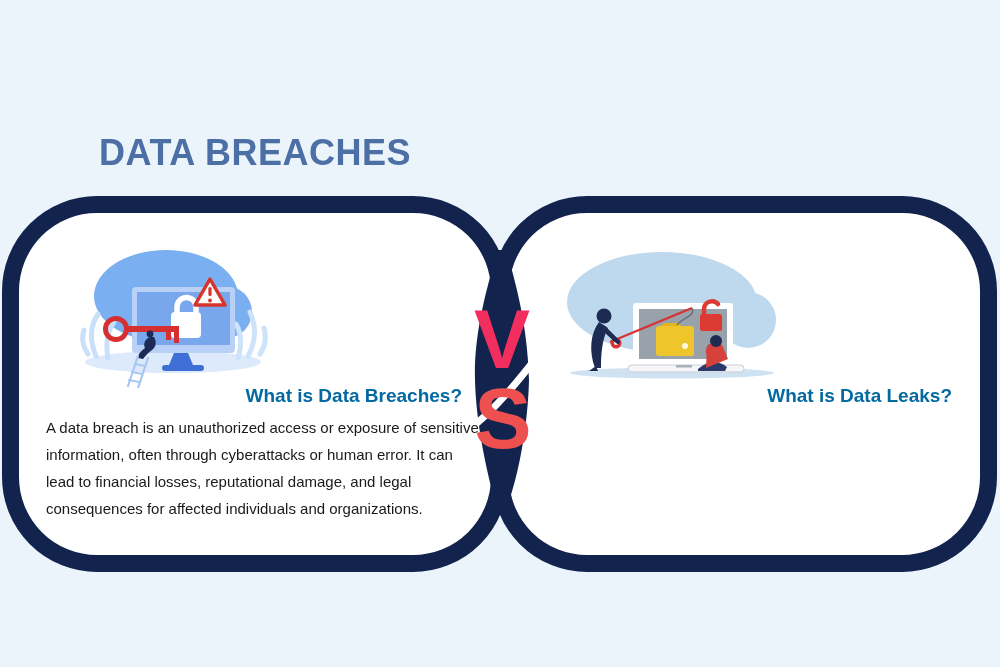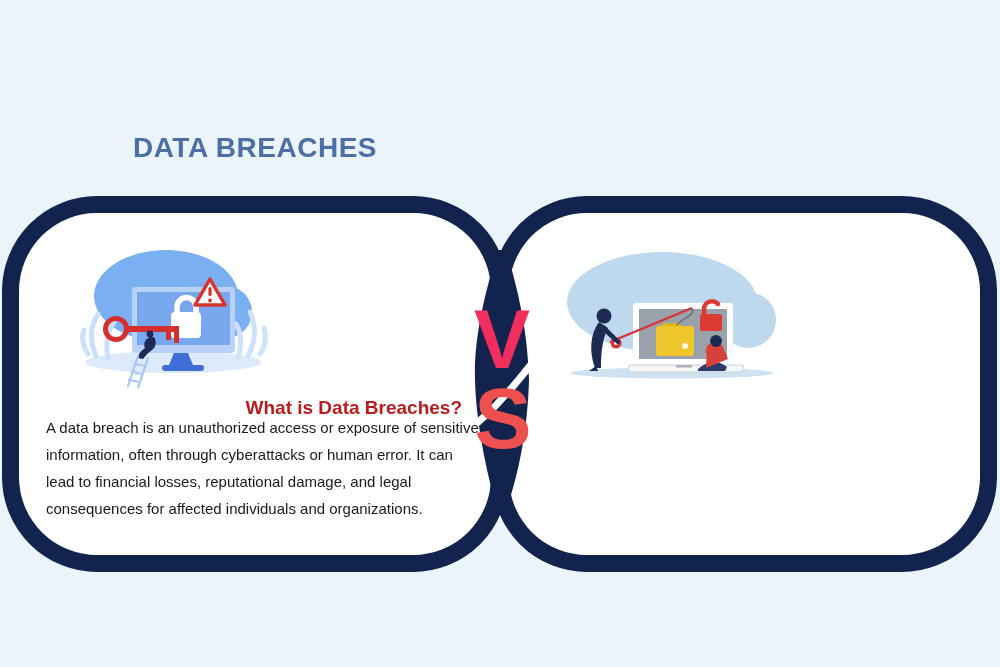--- a/index.html
+++ b/index.html
@@ -17,29 +17,29 @@
     position:absolute;top:196px;height:376px;
     box-sizing:border-box;
     background:#ffffff;
     border:17px solid #12234d;
     border-radius:95px;
   }
   #panel-left{left:2px;width:506px;}
   #panel-right{left:492px;width:505px;}
   .panel-title{
     position:absolute;top:132px;
-    font-size:28px;font-weight:700;letter-spacing:.5px;
+    font-size:36px;font-weight:700;letter-spacing:.5px;
     color:#4c6fa6;text-align:center;
   }
   #title-left{left:2px;width:506px;}
   #title-right{left:492px;width:505px;}
   .q-heading{
     position:absolute;
     font-size:19px;font-weight:700;
-    color:#b91c1c;text-align:right;margin-top:12px;
+    color:#0369a1;text-align:right;
   }
   #heading-left{left:40px;top:385px;width:422px;}
   #heading-right{left:528px;top:385px;width:424px;}
   .body-text{
     position:absolute;
     font-size:15px;line-height:27px;
     color:#1a1a1a;text-align:left;
   }
   #body-left{left:46px;top:414px;width:436px;}
   #body-right{left:538px;top:414px;width:430px;}
@@ -152,16 +152,17 @@
 
     <g>
       <path d="M 146 127 q 15 -13 29 -2 l -2 4 h -27 z" fill="#2a3a6b"></path>
       <path d="M 155 104 q 8 -7 15 -1 l 6 14 -22 9 z" fill="#d6413c"></path>
       <circle cx="164" cy="99" r="6" fill="#1d2b53"></circle>
       <path d="M 158 104 q -5 6 1 11" stroke="#d6413c" stroke-width="4" fill="none" stroke-linecap="round"></path>
     </g>
   </svg>
 
   <div class="q-heading" id="heading-left">What is Data Breaches?</div>
+  <div class="q-heading" id="heading-right">What is Data Leaks?</div>
 
   <div class="body-text" id="body-left">A data breach is an unauthorized access or exposure of sensitive information, often through cyberattacks or human error. It can lead to financial losses, reputational damage, and legal consequences for affected individuals and organizations.</div>
 
 </div>
 
 </body></html>

